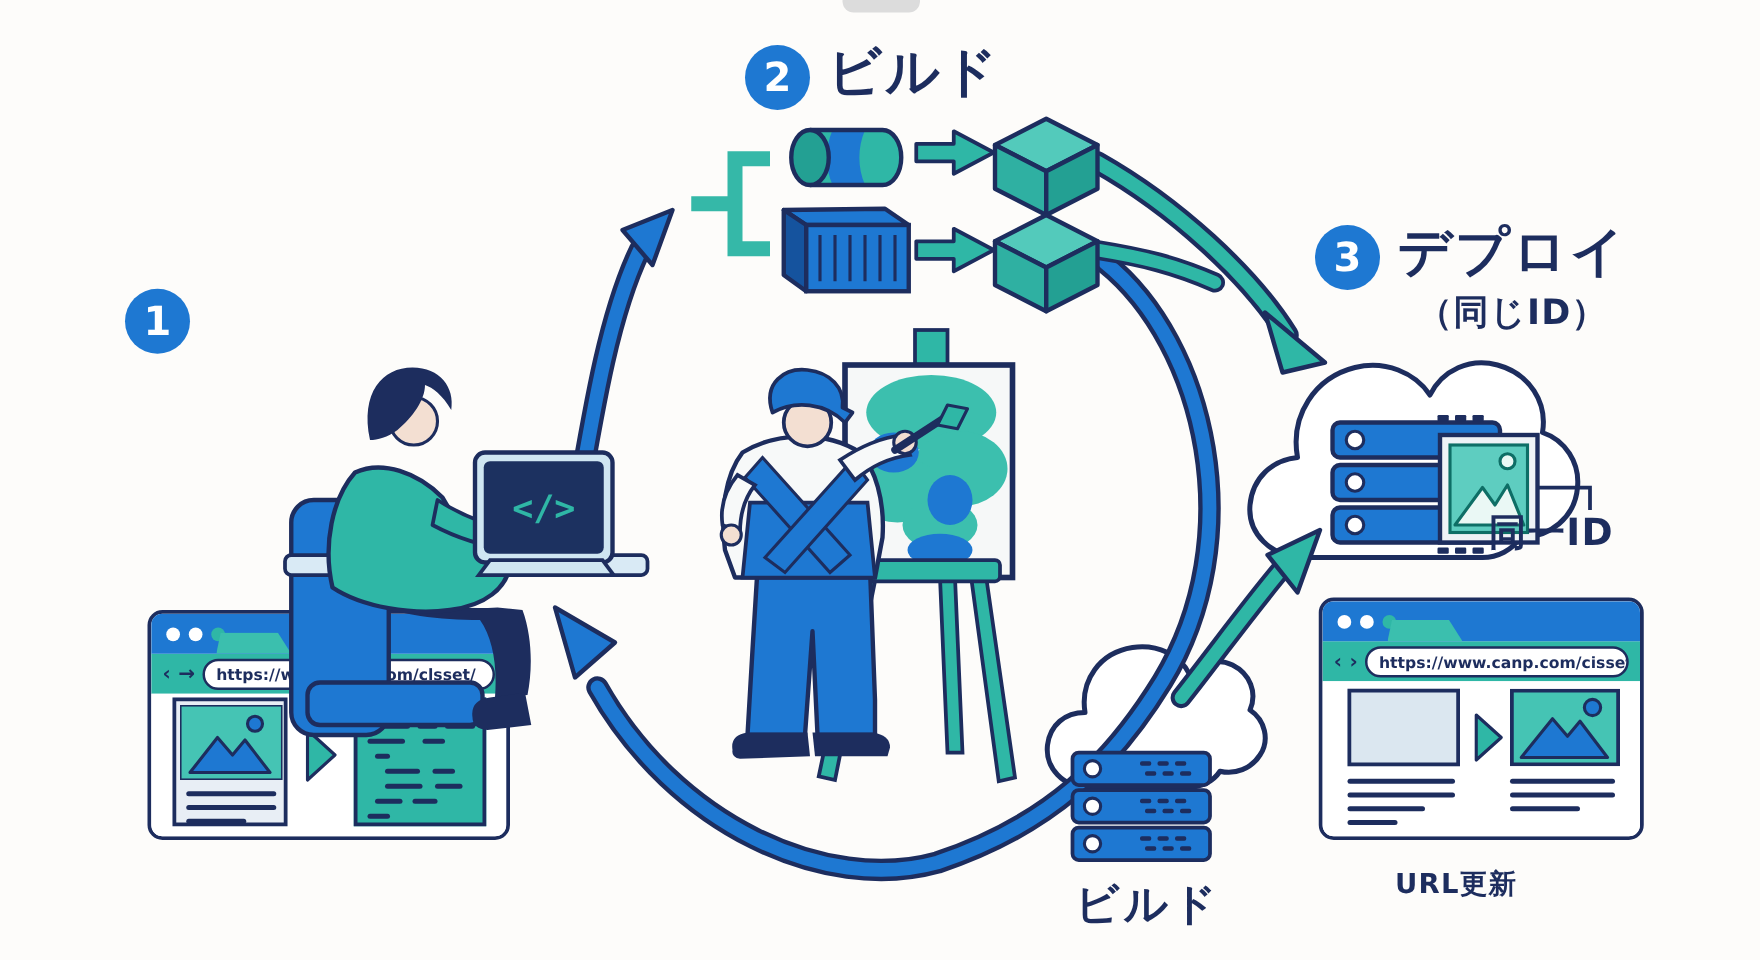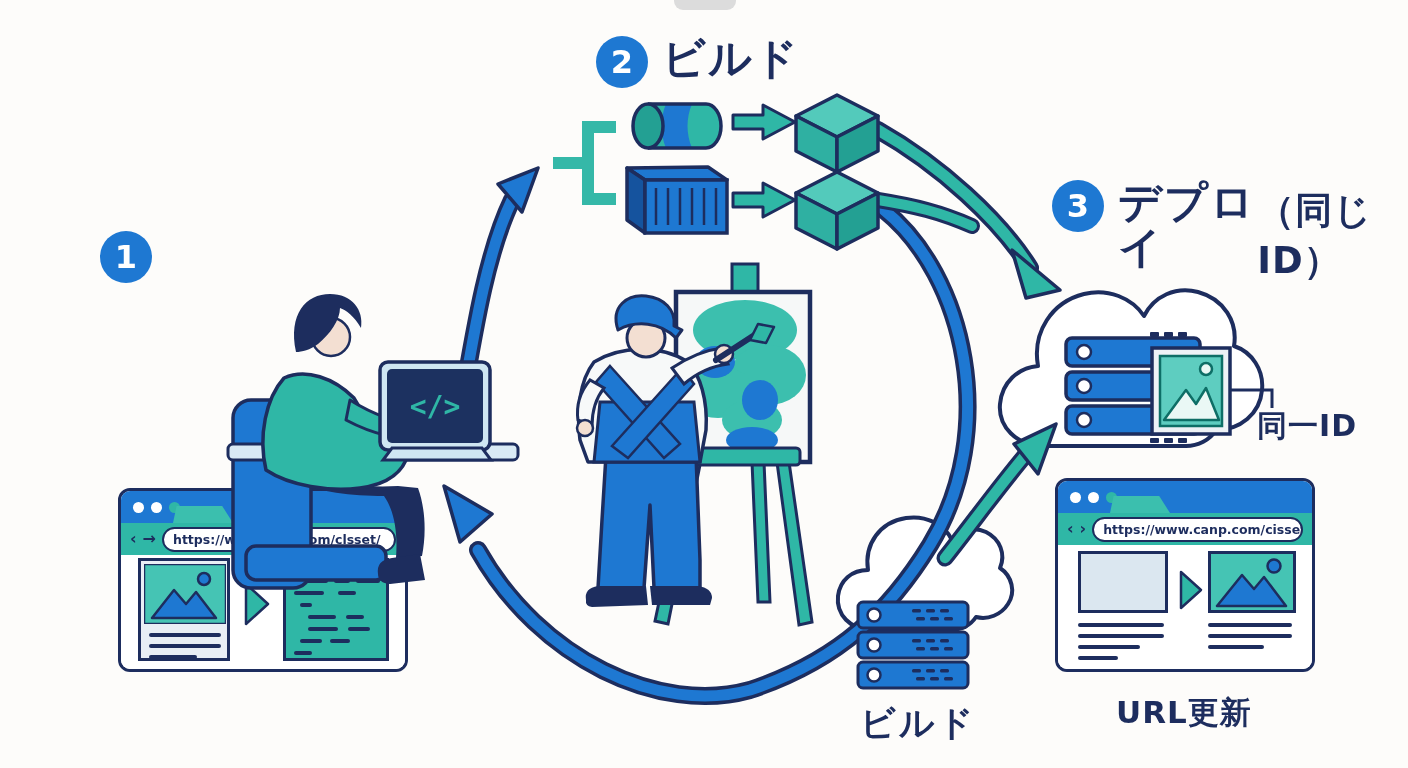--- a/index.html
+++ b/index.html
@@ -11,21 +11,21 @@
   }
   .layer{position:absolute;left:0;top:0;}
   
   .step-label{position:absolute;display:flex;align-items:flex-start;gap:14px;z-index:40;}
   .step-badge{
     width:52px;height:52px;border-radius:50%;background:#1e78d2;
     color:#ffffff;font-weight:bold;font-size:32px;
     display:flex;align-items:center;justify-content:center;flex:0 0 auto;
   }
   .step-text{font-weight:bold;font-size:43px;line-height:1.05;letter-spacing:2px;}
-  .step-sub{font-weight:bold;font-size:37px;letter-spacing:1px;margin-top:6px;}
+  .step-sub{font-weight:bold;font-size:28px;letter-spacing:1px;margin-top:6px;}
   .free-label{position:absolute;font-weight:bold;z-index:40;white-space:nowrap;}
   
   .browser{
     position:absolute;background:#ffffff;border:3.5px solid #1d2d5e;border-radius:12px;
     overflow:hidden;z-index:20;box-sizing:border-box;
   }
   .b-titlebar{position:relative;height:32px;background:#1e78d2;display:flex;align-items:center;padding-left:12px;gap:7px;}
   .b-dot{width:11px;height:11px;border-radius:50%;flex:0 0 auto;}
   .b-tab{position:absolute;left:52px;bottom:0;width:60px;height:17px;background:#3bbfae;
     clip-path:polygon(0 100%,6% 0,82% 0,100% 100%);}
@@ -343,25 +343,25 @@
     <span class="step-badge">1</span>
   </div>
 
   <div class="step-label" style="left:596px;top:36px">
     <span class="step-badge">2</span>
     <span class="step-text">ビルド</span>
   </div>
 
   <div class="step-label" style="left:1052px;top:180px">
     <span class="step-badge">3</span>
-    <span style="display:flex;flex-direction:row;">
+    <span style="display:flex;flex-direction:column;align-items:center">
       <span class="step-text">デプロイ</span>
       <span class="step-sub">（同じID）</span>
     </span>
   </div>
 
-  <div class="free-label" style="left:1257px;top:406px;font-size:30px;letter-spacing:1px">同一ID</div>
+  <div class="free-label" style="left:1191px;top:406px;font-size:30px;letter-spacing:1px">同一ID</div>
 
   <div class="free-label" style="left:860px;top:700px;font-size:35px;letter-spacing:3px">ビルド</div>
 
-  <div class="free-label" style="left:1116px;top:692px;font-size:31px;letter-spacing:1px">URL更新</div>
+  <div class="free-label" style="left:1116px;top:692px;font-size:22px;letter-spacing:1px">URL更新</div>
 
 </div>
 
 </body></html>

